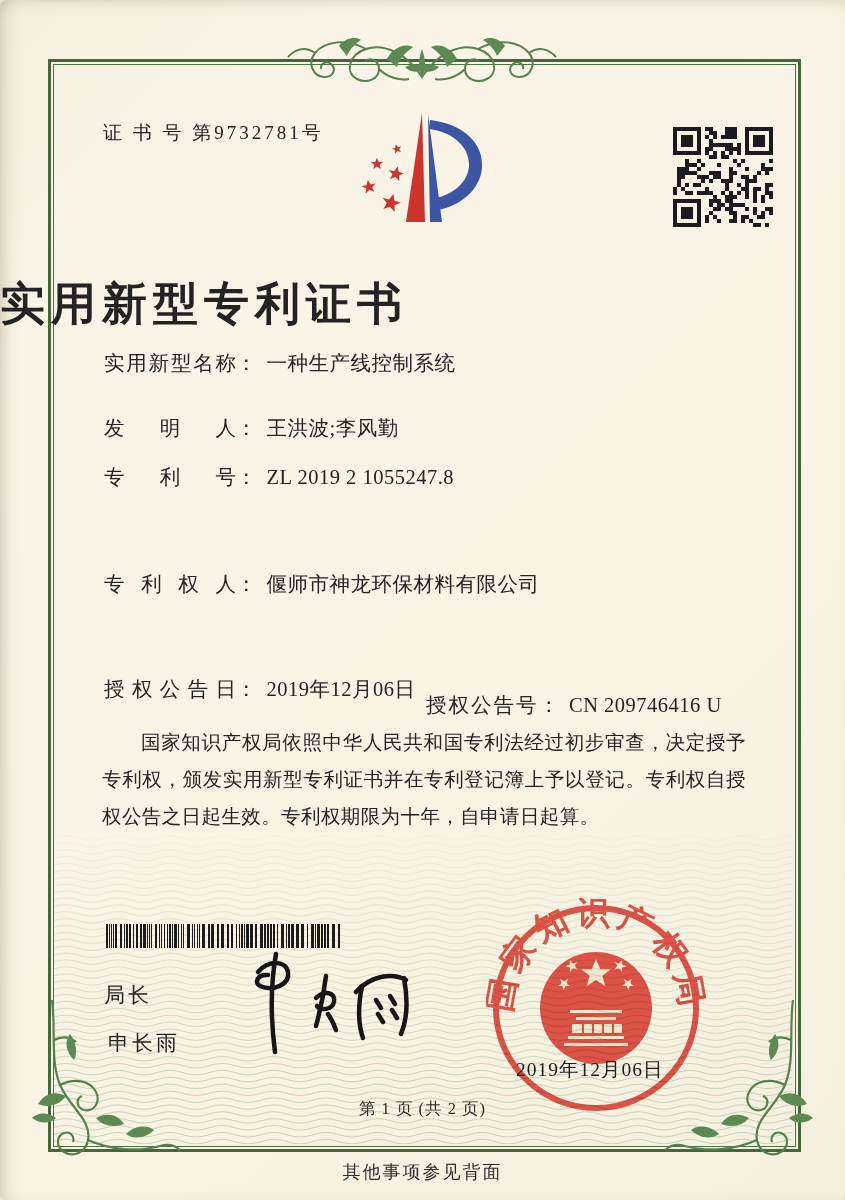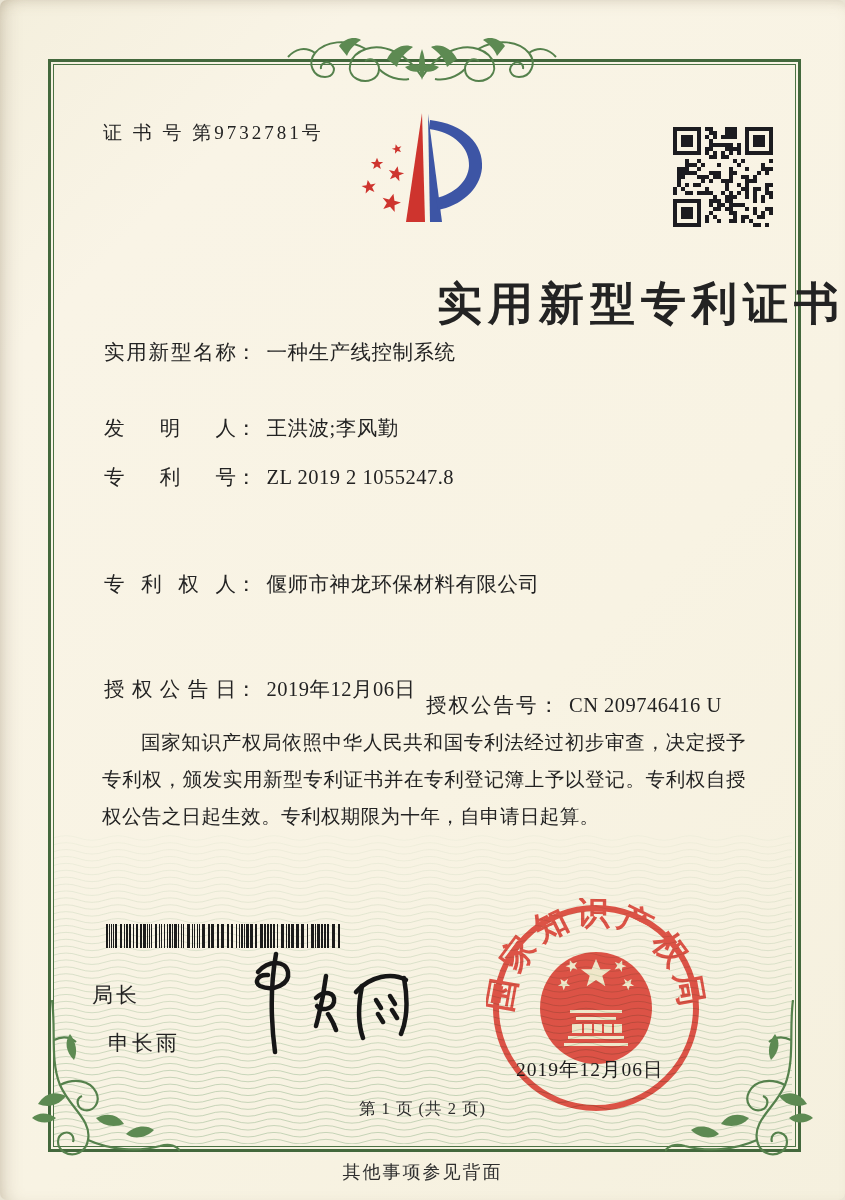--- a/index.html
+++ b/index.html
@@ -13,32 +13,32 @@
   .frame{
     position:absolute;left:48px;top:59px;width:747px;height:1087px;
     border:3.5px solid #43683c;z-index:3;pointer-events:none;
   }
   .frame-inner{position:absolute;left:2px;top:2px;right:2px;bottom:2px;border:1px solid #4a7243;}
   .waves{position:absolute;left:53px;top:834px;width:739px;height:310px;z-index:1;}
   .orn{position:absolute;z-index:4;pointer-events:none;}
   .cert-no{position:absolute;left:103px;top:120px;font-size:19px;letter-spacing:3px;z-index:5;}
   .logo{position:absolute;left:346px;top:110px;z-index:5;}
   .qr{position:absolute;left:673px;top:127px;z-index:5;}
-  .title{position:absolute;left:0;top:244px;width:100%;text-align:right;font-size:45px;
+  .title{position:absolute;left:0;top:244px;width:100%;text-align:left;font-size:45px;
          font-weight:bold;letter-spacing:6px;z-index:5;}
   .row{position:absolute;left:104px;font-size:20.5px;white-space:nowrap;z-index:5;}
   .row .lbl{display:inline-block;width:132px;text-align:justify;text-align-last:justify;vertical-align:baseline;}
   .row .colon{display:inline-block;}
   .row .val{margin-left:10px;letter-spacing:.5px;}
   .row .pair2{position:absolute;left:322px;top:16px;}
   .row .pair2 .lbl2{letter-spacing:2px;}
   .para{position:absolute;left:102px;width:644px;font-size:19.5px;line-height:37px;
         text-align:justify;text-indent:2em;z-index:5;letter-spacing:.4px;}
   .barcode{position:absolute;left:106px;top:924px;z-index:5;}
-  .director-title{position:absolute;left:92px;top:981px;font-size:21px;letter-spacing:3px;z-index:6;font-family:Liberation Serif, serif;}
+  .director-title{position:absolute;left:104px;top:981px;font-size:21px;letter-spacing:3px;z-index:6;font-family:Liberation Serif, serif;}
   .director-name{position:absolute;left:108px;top:1029px;font-size:21px;letter-spacing:3px;z-index:6;}
   .signature{position:absolute;left:224px;top:948px;z-index:6;}
   .seal{position:absolute;left:486px;top:898px;z-index:6;mix-blend-mode:multiply;}
   .seal-date{position:absolute;left:516px;top:1056px;font-size:19.5px;letter-spacing:1px;z-index:7;color:#1d1d1d;}
   .footer-page{position:absolute;left:0;top:1098px;width:100%;text-align:center;
                font-size:16.5px;letter-spacing:1px;z-index:5;color:#2e2e2e;}
   .back-note{position:absolute;left:0;top:1160px;width:100%;text-align:center;
              font-size:18px;letter-spacing:2px;z-index:5;color:#2e2e2e;}
 </style>
 </head>
@@ -337,21 +337,21 @@
       <rect x="72" y="0" width="28" height="28" fill="#1c1c20"></rect>
       <rect x="76" y="4" width="20" height="20" fill="#f8f3e3"></rect>
       <rect x="80" y="8" width="12" height="12" fill="#1c1c20"></rect>
       <rect x="0" y="72" width="28" height="28" fill="#1c1c20"></rect>
       <rect x="4" y="76" width="20" height="20" fill="#f8f3e3"></rect>
       <rect x="8" y="80" width="12" height="12" fill="#1c1c20"></rect>
     </svg>
 
   <h1 class="title">实用新型专利证书</h1>
 
-  <div class="row" style="top:338px">
+  <div class="row" style="top:349px">
     <span class="lbl">实用新型名称</span><span class="colon">：</span><span class="val">一种生产线控制系统</span>
   </div>
   <div class="row" style="top:414px">
     <span class="lbl">发明人</span><span class="colon">：</span><span class="val">王洪波;李风勤</span>
   </div>
   <div class="row" style="top:463px">
     <span class="lbl">专利号</span><span class="colon">：</span><span class="val">ZL 2019 2 1055247.8</span>
   </div>
   <div class="row" style="top:570px">
     <span class="lbl">专利权人</span><span class="colon">：</span><span class="val">偃师市神龙环保材料有限公司</span>

